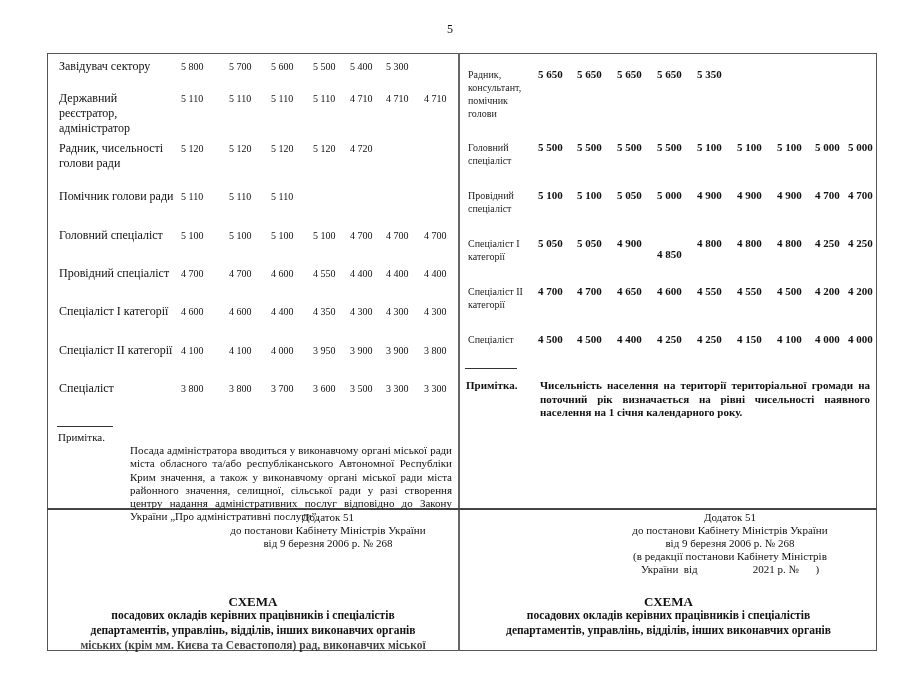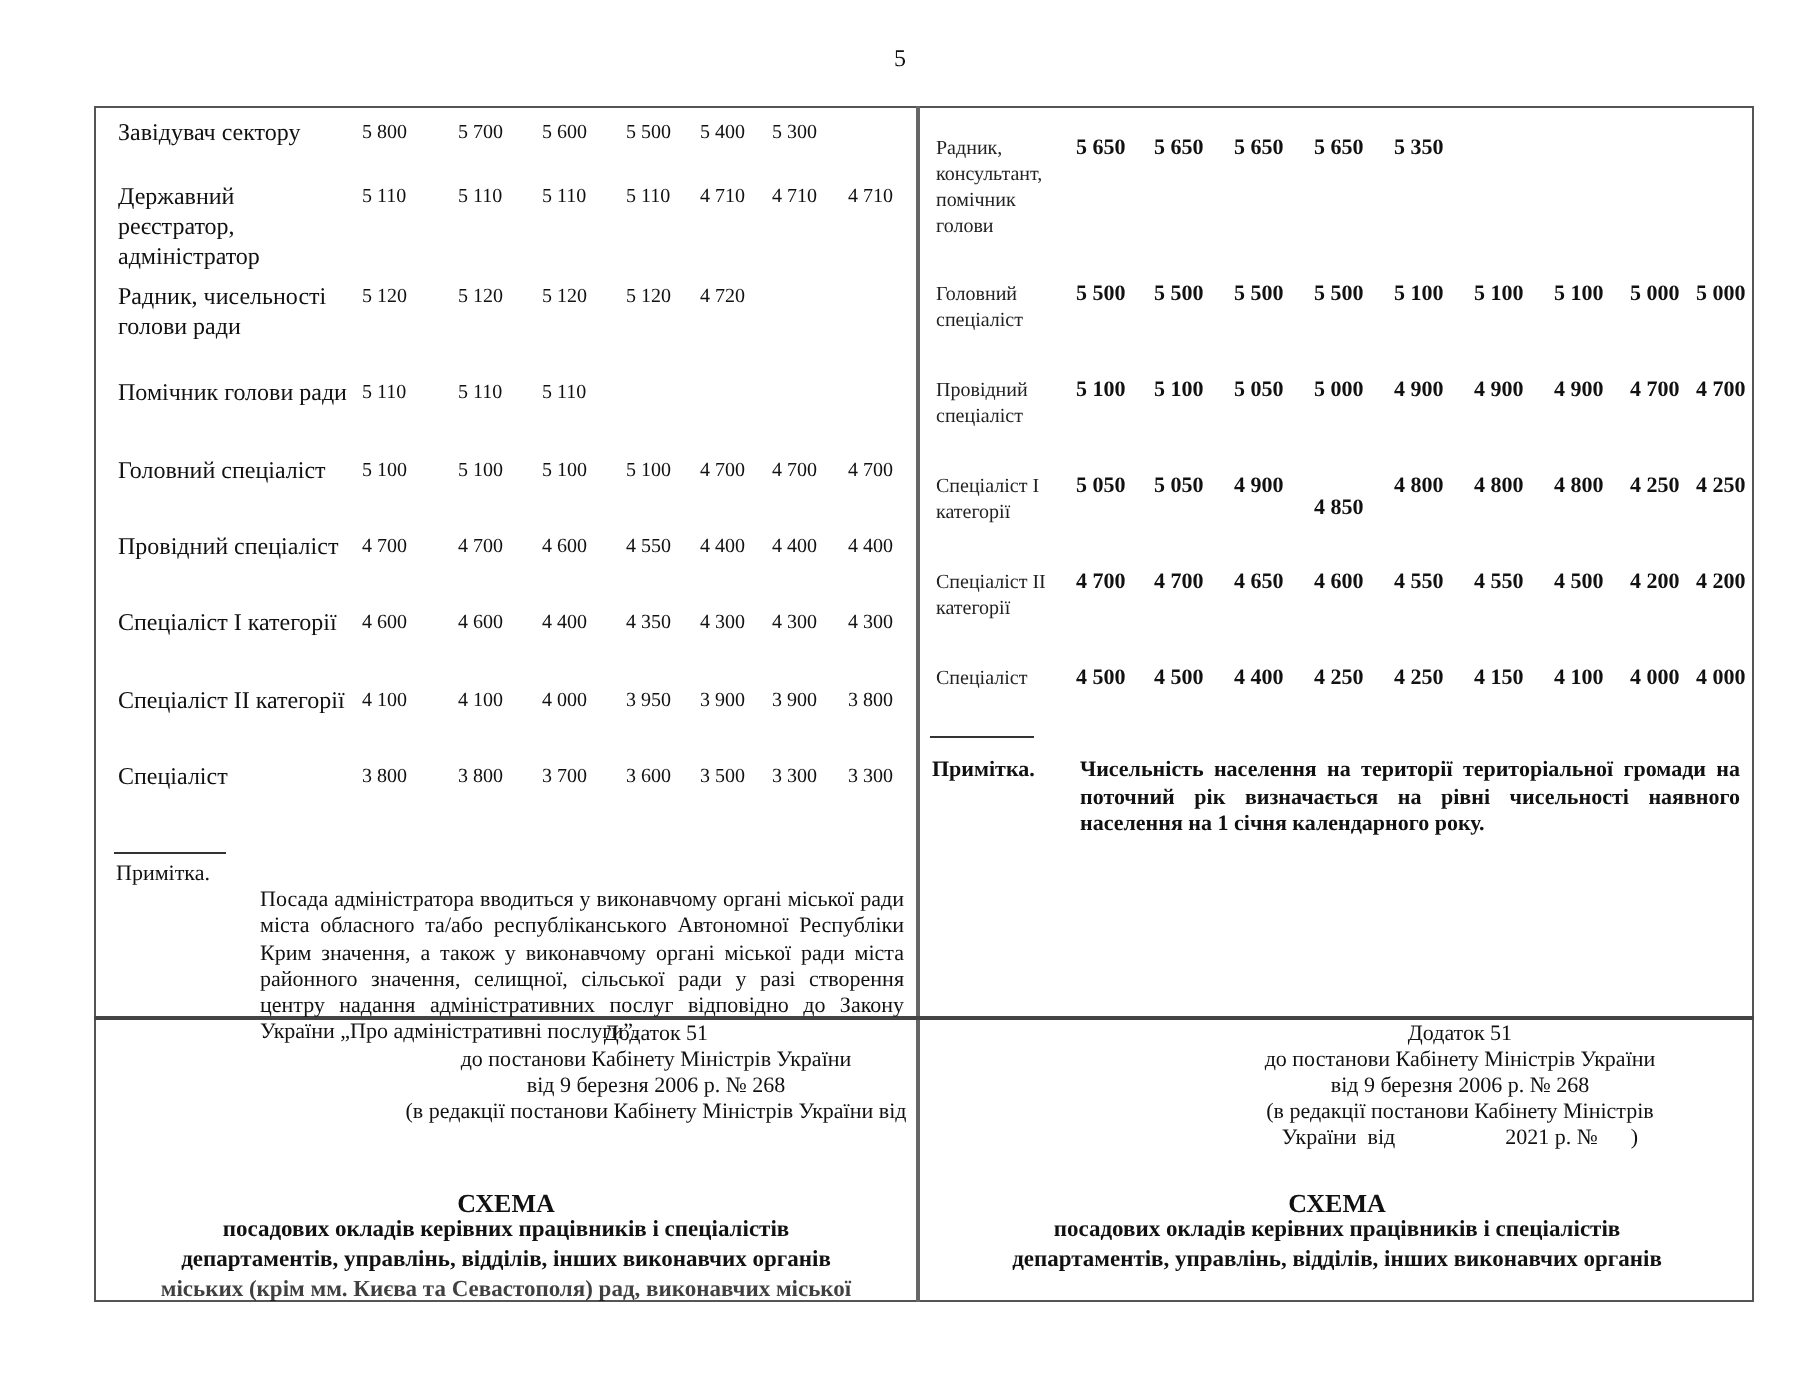--- a/index.html
+++ b/index.html
@@ -205,21 +205,20 @@
   </div>
 
 <div class="rnote-line"></div>
 <div class="rnote-label">Примітка.</div>
 <div class="rnote-text">Чисельність населення на території територіальної громади на поточний рік визначається на рівні чисельності наявного населення на 1 січня календарного року.</div>
 
 <div class="appx" style="left:198px; top:511px; width:260px;">
   <div>Додаток 51</div>
   <div>до постанови Кабінету Міністрів України</div>
   <div>від 9 березня 2006 р. № 268</div>
-  <div>(в редакції постанови Кабінету Міністрів України від</div>
 </div>
 <div class="schema-title" style="left:47px; top:594px; width:412px;">СХЕМА</div>
 <div class="schema-sub" style="left:47px; top:608px; width:412px;">
   <div>посадових окладів керівних працівників і спеціалістів</div>
   <div>департаментів, управлінь, відділів, інших виконавчих органів</div>
   <div style="opacity:0.8">міських (крім мм. Києва та Севастополя) рад, виконавчих міської</div>
 </div>
 
 <div class="appx" style="left:600px; top:511px; width:260px;">
   <div>Додаток 51</div>

